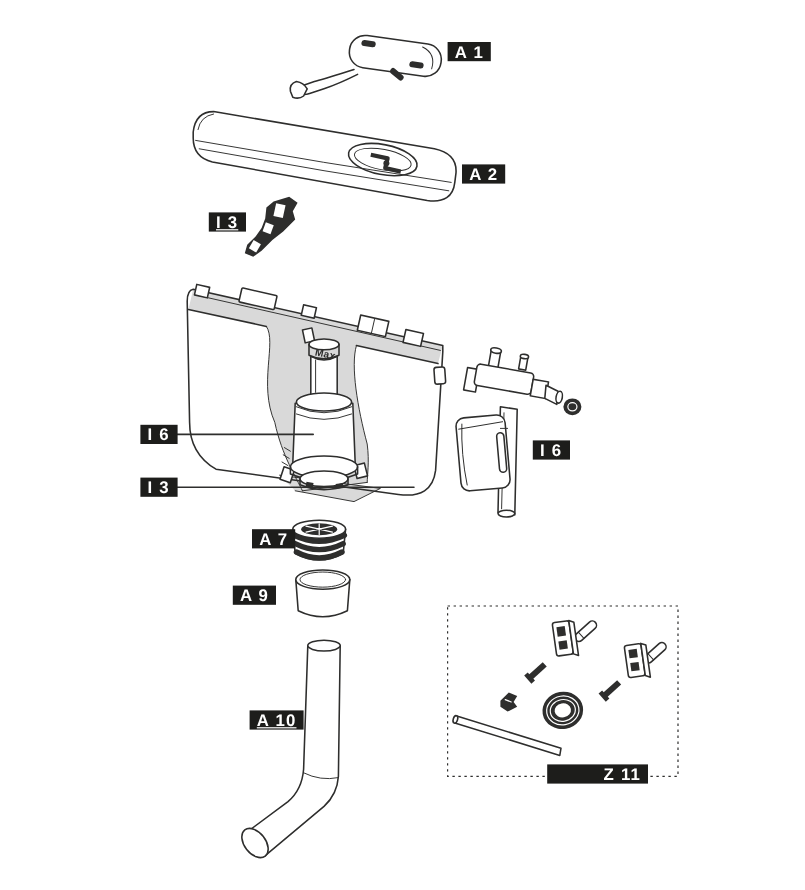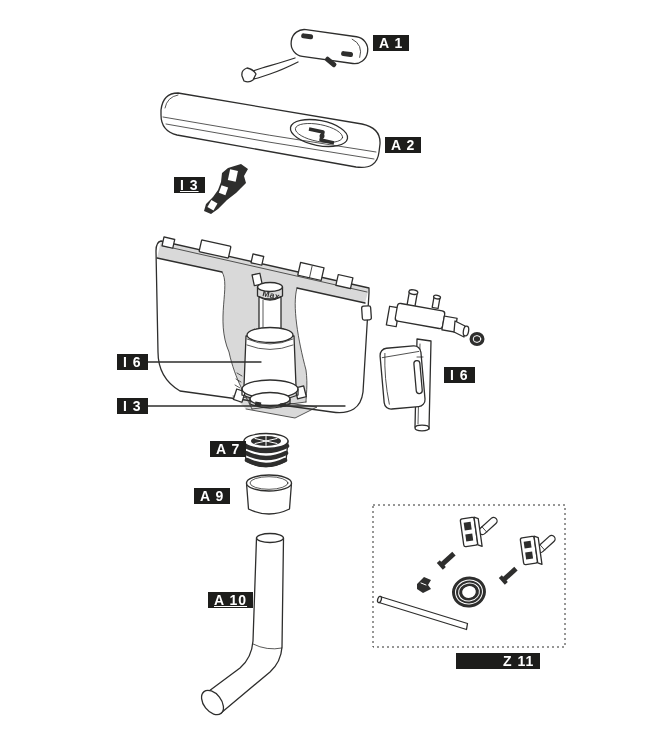--- a/index.html
+++ b/index.html
@@ -260,15 +260,15 @@
 
   <div class="label" style="left:373px;top:35px;">A 1</div>
   <div class="label" style="left:385px;top:137px;">A 2</div>
   <div class="label" style="left:174px;top:177px;text-decoration:underline;">I 3</div>
   <div class="label" style="left:117px;top:354px;">I 6</div>
   <div class="label" style="left:117px;top:398px;">I 3</div>
   <div class="label" style="left:210px;top:441px;text-align:center;">A 7</div>
   <div class="label" style="left:194px;top:488px;">A 9</div>
   <div class="label" style="left:208px;top:592px;text-decoration:underline;">A 10</div>
   <div class="label" style="left:444px;top:367px;">I 6</div>
-  <div class="label" style="left:456px;top:653px;padding-left:47px;">Z 11</div>
+  <div class="label" style="left:456px;top:637px;padding-left:47px;">Z 11</div>
 
 </div>
 
 </body></html>

